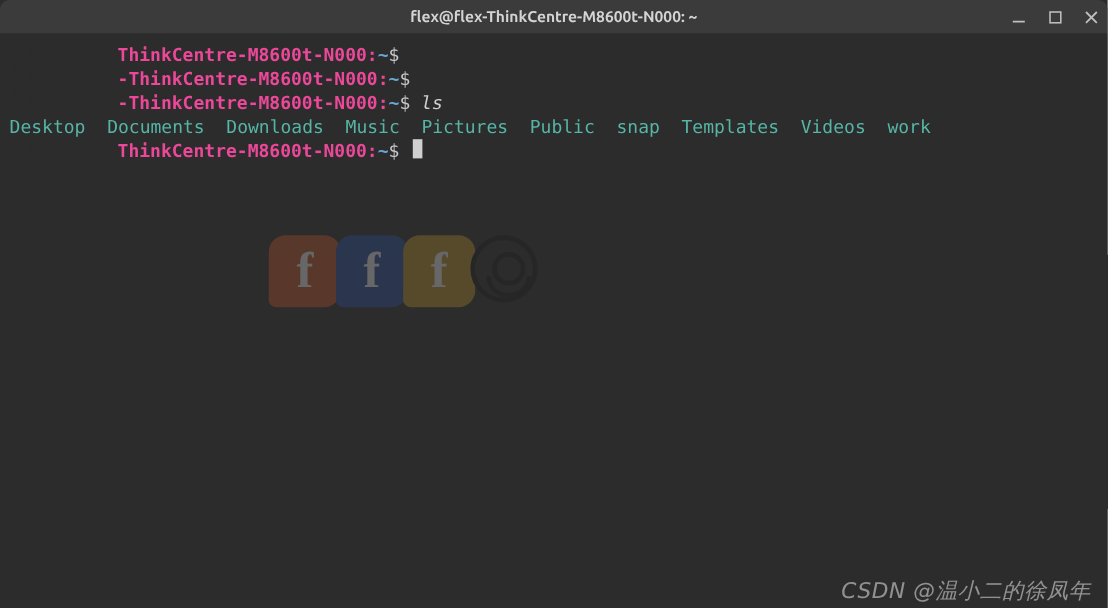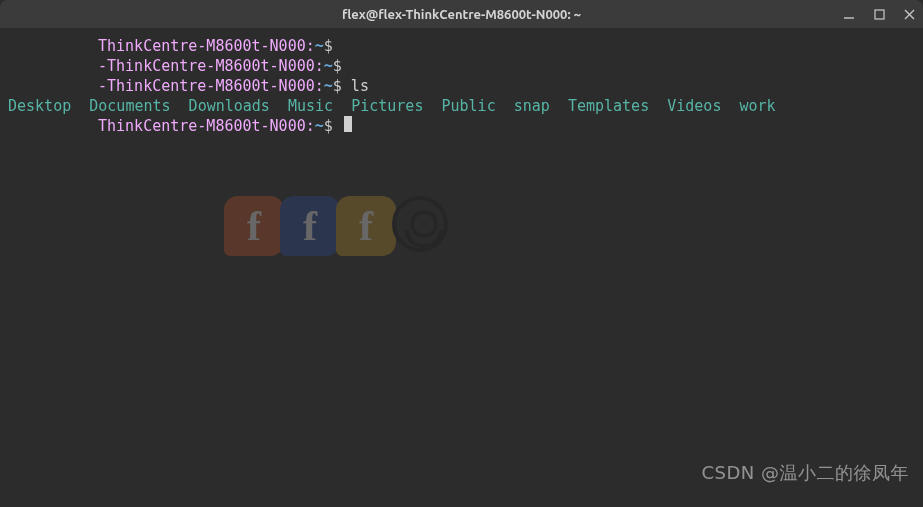--- a/index.html
+++ b/index.html
@@ -5,35 +5,35 @@
   * { margin: 0; padding: 0; box-sizing: border-box; }
   html, body { width: 923px; height: 507px; overflow: hidden; font-family: "DejaVu Sans Mono","Ubuntu Mono",monospace; }
   .window { width: 923px; height: 507px; background: #2c2c2c; display: flex; flex-direction: column; position: relative; }
   .titlebar { height: 28px; background: #3b3b3b; color: #d4d4d4; display: flex; align-items: center; justify-content: center; position: relative; font-family: "Ubuntu","DejaVu Sans",sans-serif; font-size: 13px; font-weight: 600; border-top-left-radius: 8px; border-top-right-radius: 8px; }
   .titlebar .controls { position: absolute; right: 6px; top: 0; height: 28px; display: flex; align-items: center; gap: 14px; color: #bfbfbf; }
   .titlebar .controls span { width: 16px; height: 16px; display: inline-flex; align-items: center; justify-content: center; cursor: pointer; font-size: 13px; }
   .term { flex: 1; background: #2c2c2c; padding: 8px 8px; font-size: 15px; line-height: 20px; color: #d0d0d0; position: relative; overflow: hidden; }
   .line { white-space: pre; display: flex; }
   .blot { display: inline-block; background: #2c2c2c; width: 90px; height: 20px; border-radius: 10px 8px 8px 10px; position: relative; }
   .blot::before { content:""; position:absolute; left:-6px; top:2px; width:24px; height:16px; background:#2c2c2c; border-radius:50% 40% 40% 50%; }
-  .host { color: #f0abfc; font-weight: 400; }
+  .host { color: #ec4899; font-weight: 700; }
   .path { color: #6aa8d8; font-weight: 700; }
   .dollar { color: #c8c8c8; font-weight: 400; }
-  .cmd { color: #d0d0d0; }
+  .cmd { color: #d0d0d0; font-style: italic; }
   .ls-out { white-space: pre; color: #56b5a6; font-weight: 400; }
   .cursor { display:inline-block; width:8px; height:16px; background:#d0d0d0; vertical-align: -2px; margin-left:2px;}
   .watermark-logos { position:absolute; left:224px; top:168px; display:flex; opacity:0.28; }
   .logo { width:60px; height:60px; border-radius:14px 14px 14px 6px; display:flex; align-items:center; justify-content:center; font-family: "Georgia",serif; font-size:42px; font-weight:700; color:#fff; margin-right:-4px; }
   .l1 { background:#cc5a2b; }
   .l2 { background:#2a52a8; }
   .l3 { background:#c79a2a; }
   .l4 { background:transparent; border:4px solid #1a1a1a; border-radius:50%; width:56px; height:56px; position:relative; }
   .l4::before { content:""; position:absolute; width:20px; height:20px; border:4px solid #1a1a1a; border-radius:50%; left:14px; top:10px; }
   .l4::after { content:""; position:absolute; width:30px; height:14px; border:4px solid #1a1a1a; border-top:none; border-radius:0 0 20px 20px; left:9px; top:30px; }
-  .watermark-text { position:absolute; right:14px; bottom:24px; color:rgba(230,230,230,0.55); font-family:"DejaVu Sans",sans-serif; font-size:18px; letter-spacing:0.5px; pointer-events:none; }
+  .watermark-text { position:absolute; right:14px; bottom:4px; color:rgba(230,230,230,0.55); font-family:"DejaVu Sans",sans-serif; font-size:18px; letter-spacing:0.5px; pointer-events:none;font-style:italic; }
 </style>
 </head>
 <body>
 
 <div class="window">
 
   <div class="titlebar">
     <span>flex@flex-ThinkCentre-M8600t-N000: ~</span>
     <div class="controls">
       <span>

